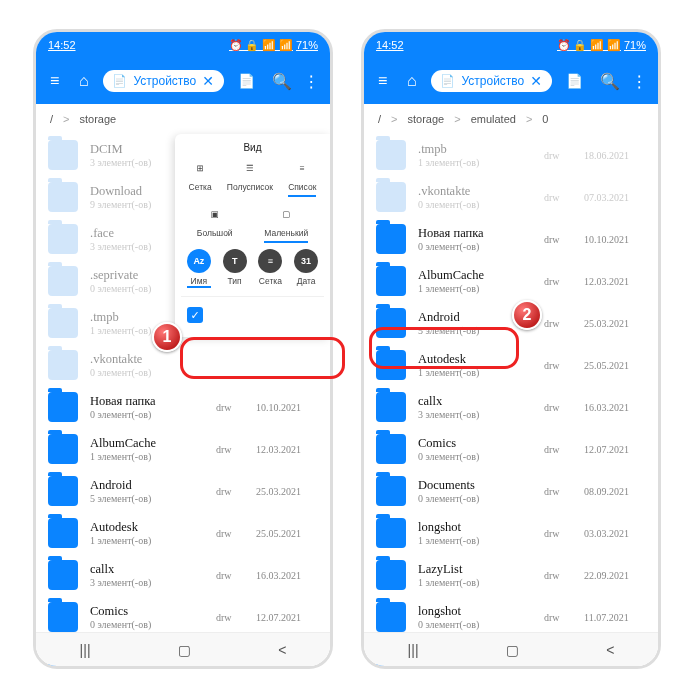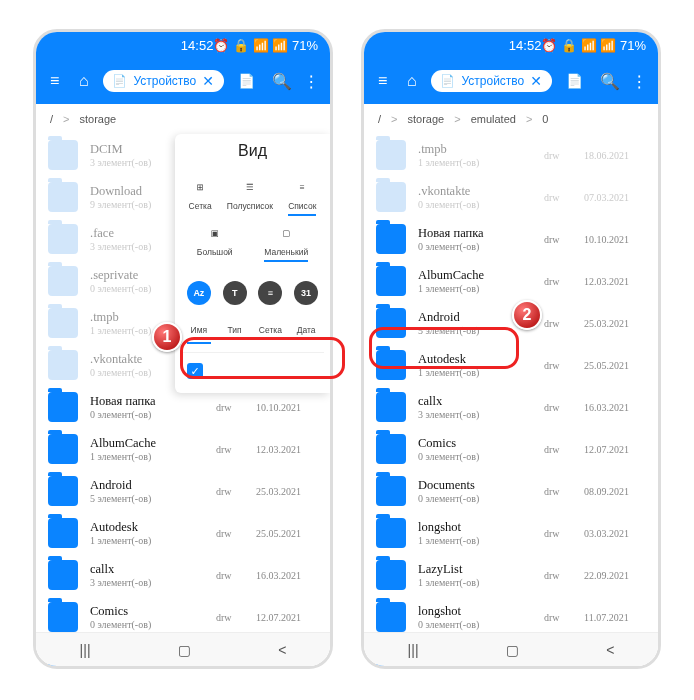--- a/index.html
+++ b/index.html
@@ -1,20 +1,20 @@
 <!DOCTYPE html>
 <html><head>
 <meta charset="utf-8">
 <style>
   * { box-sizing: border-box; margin: 0; padding: 0; }
   body { background: #fff; font-family: -apple-system, Helvetica, Arial, sans-serif; width: 694px; height: 700px; position: relative; }
   .phone { position: absolute; width: 300px; height: 640px; border: 3px solid #ddd; border-radius: 24px; background: #fff; overflow: hidden; }
   .phone.left { left: 33px; top: 29px; }
   .phone.right { left: 361px; top: 29px; }
-  .status-bar { background: #0a84ff; color: #fff; height: 26px; display: flex; align-items: center; justify-content: flex-end; padding: 0 12px; font-size: 13px; font-weight: 500; }
+  .status-bar { background: #0a84ff; color: #fff; height: 26px; display: flex; align-items: center; justify-content: space-between; padding: 0 12px; font-size: 11px; font-weight: 500; text-decoration: underline; }
   .status-icons { display: flex; align-items: center; gap: 3px; }
   .app-bar { background: #0a84ff; color: #fff; height: 46px; display: flex; align-items: center; padding: 0 8px; gap: 8px; }
   .app-bar .menu-btn, .app-bar .home-btn, .app-bar .search-btn, .app-bar .more-btn { width: 24px; height: 24px; display: flex; align-items: center; justify-content: center; color: #fff; }
   .tab-chip { background: #fff; color: #0a84ff; border-radius: 14px; padding: 4px 10px; display: flex; align-items: center; gap: 6px; font-size: 12px; font-weight: 500; }
   .tab-chip .close-x { color: #0a84ff; font-size: 14px; line-height: 1; }
   .new-tab { color: #fff; font-size: 14px; margin-left: 6px; }
   .breadcrumb { background: #fff; height: 30px; display: flex; align-items: center; padding: 0 14px; gap: 10px; font-size: 11px; color: #555; }
   .breadcrumb span.sep { color: #aaa; }
   .file-list { background: #fff; overflow: hidden; font-family: Liberation Serif, serif; }
   .file-row { display: flex; align-items: center; padding: 6px 12px; height: 42px; }
@@ -23,28 +23,28 @@
   .folder-icon::before { content: ""; position: absolute; top: -4px; left: 0; width: 14px; height: 4px; background: #0a84ff; border-radius: 2px 2px 0 0; }
   .folder-icon.dim { background: #9cc8f5; }
   .folder-icon.dim::before { background: #9cc8f5; }
   .file-info { flex: 1; min-width: 0; }
   .file-name { font-size: 12.5px; color: #111; white-space: nowrap; overflow: hidden; text-overflow: ellipsis; }
   .file-sub { font-size: 10px; color: #888; }
   .file-perm { font-size: 10px; color: #888; width: 40px; text-align: left; }
   .file-date { font-size: 10px; color: #888; width: 62px; text-align: left; }
   
   .view-panel { position: absolute; top: 102px; right: 0; width: 155px; background: #fff; border-radius: 6px 0 0 6px; box-shadow: -2px 2px 8px rgba(0,0,0,0.15); padding: 8px 6px 4px; z-index: 5; }
-  .view-title { text-align: center; font-size: 16px; color: #222; margin-bottom: 16px; }
+  .view-title { text-align: center; font-size: 10px; color: #222; margin-bottom: 4px; }
   .view-grid { display: flex; justify-content: space-around; margin-bottom: 6px; }
   .view-opt { display: flex; flex-direction: column; align-items: center; gap: 3px; font-size: 8.5px; color: #444; padding-bottom: 3px; }
   .view-opt.active { border-bottom: 2px solid #0a84ff; }
   .view-opt .ico { width: 22px; height: 22px; display: flex; align-items: center; justify-content: center; }
   .sort-title { text-align: center; font-size: 12px; color: #222; margin: 6px 0; }
   .sort-grid { display: flex; justify-content: space-around; margin-bottom: 8px; }
-  .sort-opt { display: flex; flex-direction: column; align-items: center; gap: 20px; font-size: 8.5px; color: #444; padding-bottom: 7px; margin-top: 13px; }
+  .sort-opt { display: flex; flex-direction: column; align-items: center; gap: 3px; font-size: 8.5px; color: #444; padding-bottom: 0; }
   .sort-opt.active { border-bottom: 2px solid #0a84ff; }
   .sort-opt .circ { width: 24px; height: 24px; border-radius: 50%; background: #444; color: #fff; display: flex; align-items: center; justify-content: center; font-size: 9px; font-weight: bold; }
   .sort-opt.active .circ { background: #0a84ff; }
   .checkbox-row { display: flex; align-items: center; gap: 8px; padding: 10px 6px; font-size: 11px; color: #222; border-top: 1px solid #f0f0f0;}
   .checkbox { width: 16px; height: 16px; background: #0a84ff; border-radius: 3px; display: flex; align-items: center; justify-content: center; color: #fff; font-size: 11px; }
   
   .callout { position: absolute; border: 3px solid #e22; border-radius: 14px; pointer-events: none; z-index: 10; }
   .badge { position: absolute; width: 30px; height: 30px; border-radius: 50%; background: radial-gradient(circle at 35% 30%, #f77, #a00); color: #fff; font-weight: bold; font-size: 16px; display: flex; align-items: center; justify-content: center; border: 2px solid #fff; box-shadow: 0 1px 3px rgba(0,0,0,0.4); z-index: 11; }
   
   .nav-bar { position: absolute; bottom: 0; left: 0; right: 0; height: 34px; background: #f8f8f8; display: flex; justify-content: space-around; align-items: center; border-top: 1px solid #eee; }

